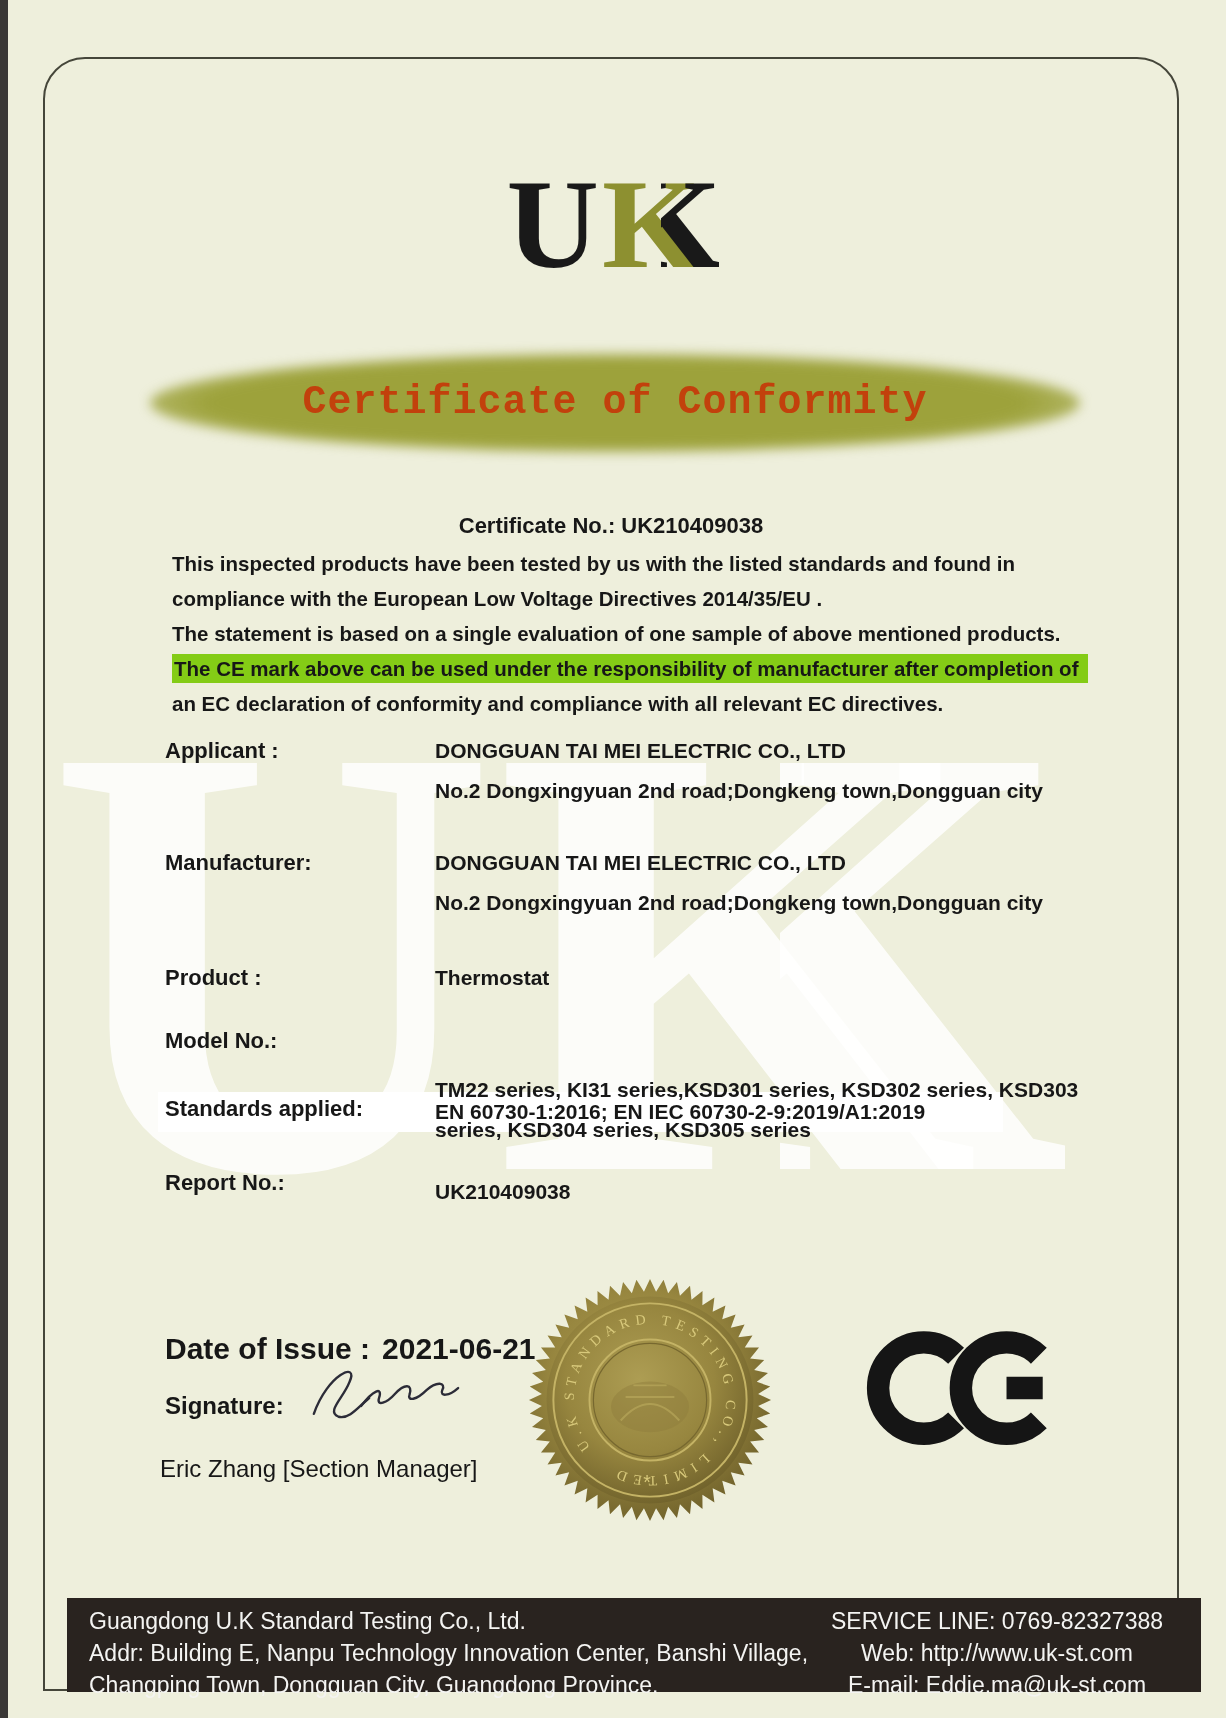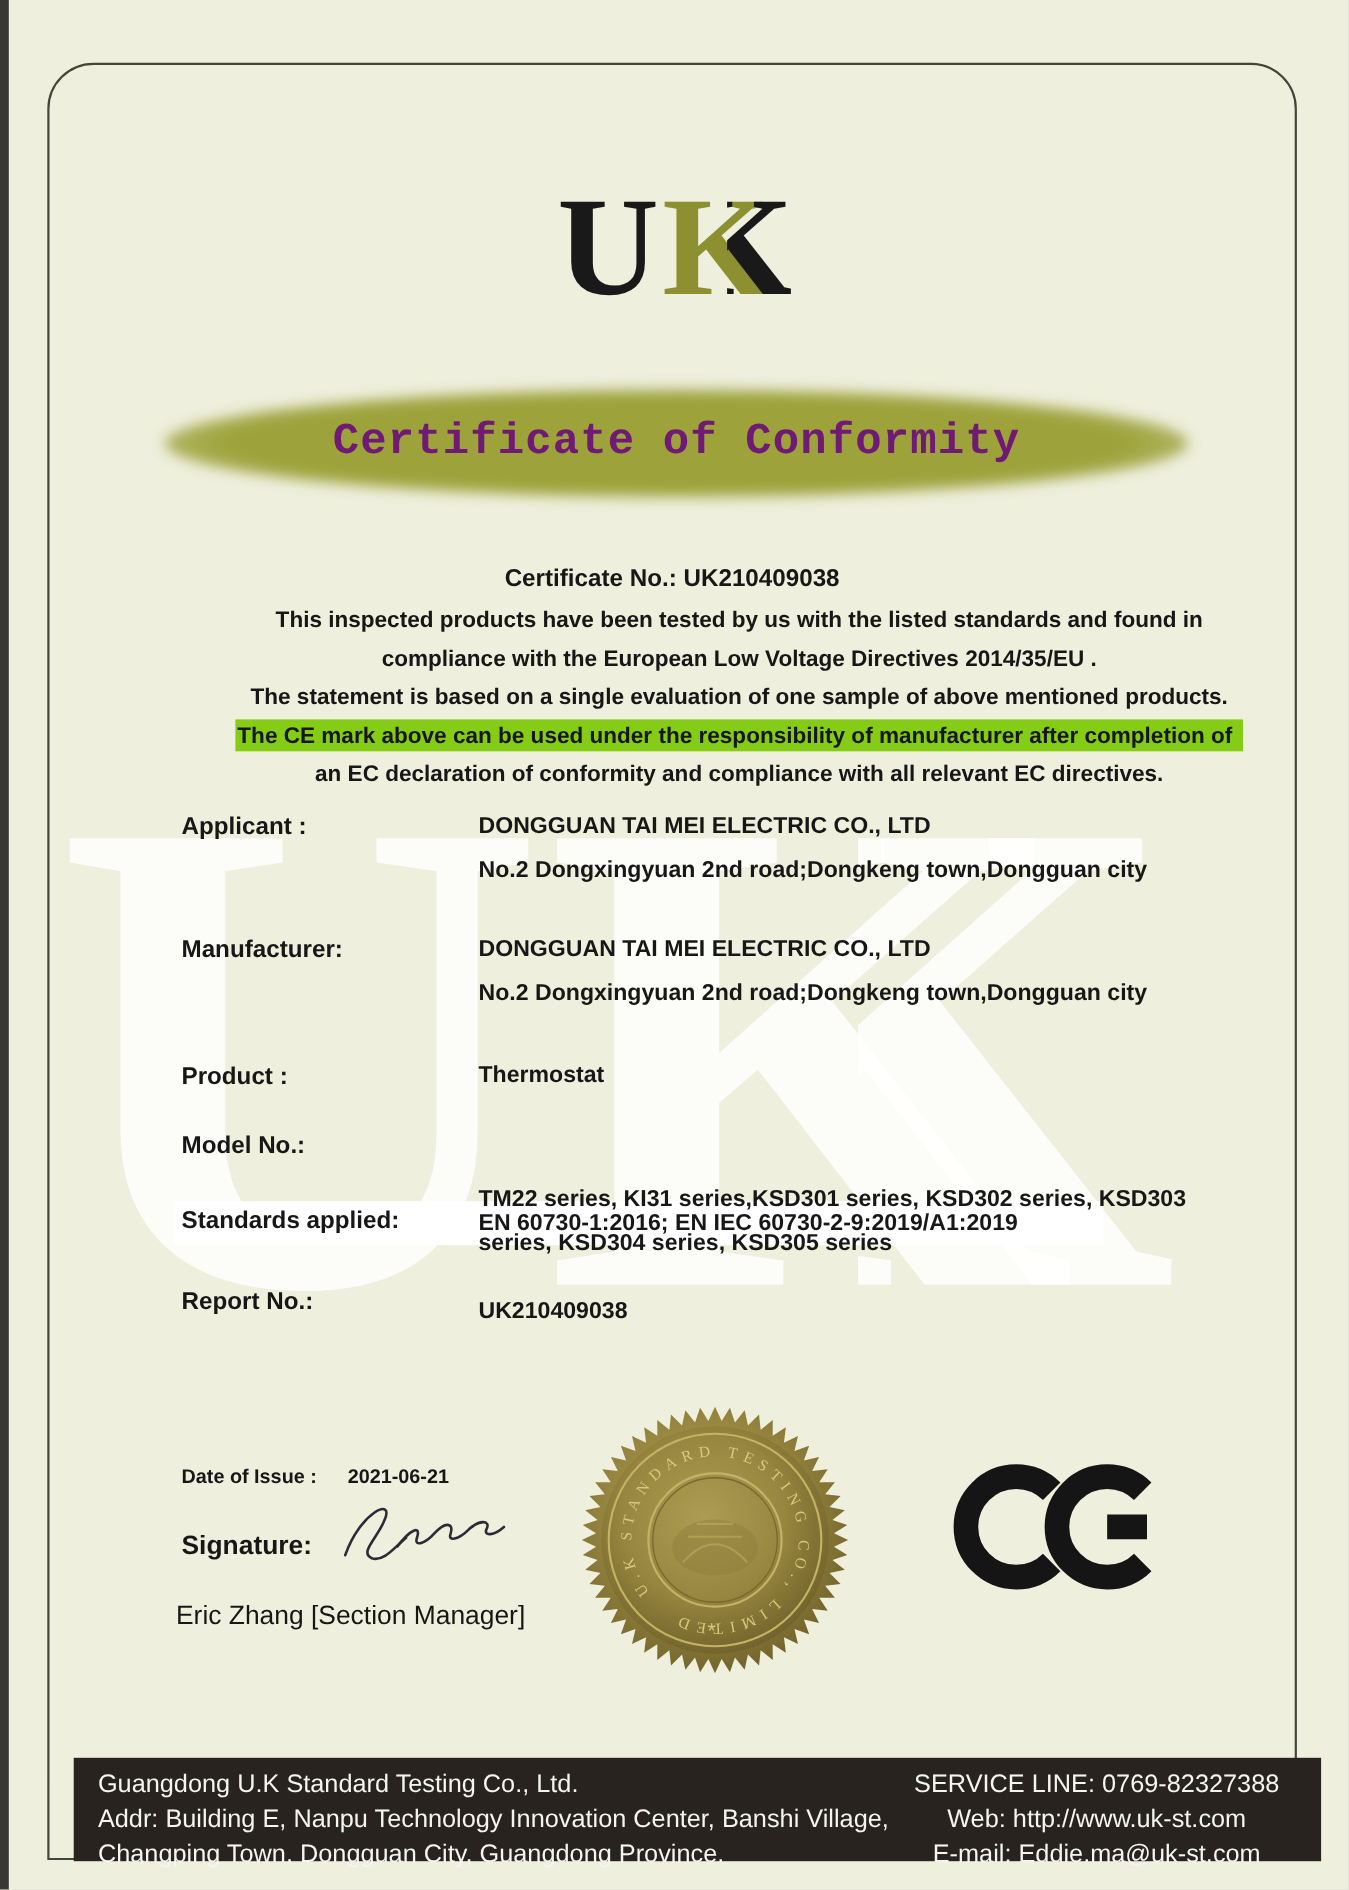--- a/index.html
+++ b/index.html
@@ -26,35 +26,35 @@
   
   .banner-bg{
     position:absolute;left:150px;top:354px;width:930px;height:98px;border-radius:50%;
     background:radial-gradient(ellipse at center,#9da23b 0%,#9da23b 62%,rgba(157,162,59,0) 100%);
     filter:blur(6px);z-index:2;
   }
   .banner-title{
     position:absolute;left:150px;top:352px;width:930px;height:100px;z-index:3;
     display:flex;align-items:center;justify-content:center;
     font-family:"Liberation Mono","DejaVu Sans Mono",monospace;font-weight:bold;
-    font-size:40px;letter-spacing:1px;color:#701a75;
+    font-size:40px;letter-spacing:1px;color:#c2410c;
   }
   
   .center-line{position:absolute;left:43px;width:1136px;text-align:center;font-weight:bold;font-size:22px;z-index:3;white-space:nowrap;}
   .h1{top:476px;} .h2{top:513px;}
   .para{position:absolute;left:172px;top:546px;width:1000px;line-height:35px;font-weight:bold;font-size:20.5px;z-index:3;}
-  .para div{white-space:nowrap;text-align:center;}
+  .para div{white-space:nowrap;}
   .hl{background:#84cc16;padding:3px 10px 3px 2px;}
   
   .frow{position:absolute;left:0;top:0;z-index:3;font-weight:bold;}
   .flabel{position:absolute;left:165px;top:0;font-size:22px;white-space:nowrap;}
   .fvalue{position:absolute;left:435px;top:0;font-size:21px;line-height:40px;white-space:nowrap;}
   .std-strip{position:absolute;left:158px;top:1092px;width:845px;height:40px;background:#ffffff;z-index:2;}
   
-  .date-row{position:absolute;left:165px;top:1332px;display:flex;gap:28px;font-weight:bold;font-size:18px;z-index:3;white-space:nowrap;}
+  .date-row{position:absolute;left:165px;top:1332px;display:flex;gap:12px;font-weight:bold;font-size:30px;z-index:3;white-space:nowrap;}
   .sig-label{position:absolute;left:165px;top:1392px;font-weight:bold;font-size:24px;z-index:3;}
   .sig-svg{position:absolute;left:300px;top:1356px;z-index:3;}
   .signatory{position:absolute;left:160px;top:1455px;font-size:24px;z-index:3;white-space:nowrap;}
   
   .seal{position:absolute;left:528px;top:1278px;width:244px;height:244px;z-index:3;}
   .ce{position:absolute;left:866px;top:1326px;width:200px;height:125px;z-index:3;}
   
   .footer{position:absolute;left:45px;top:1598px;width:1134px;height:94px;background:#29231f;z-index:5;color:#f4f4f2;font-size:23px;margin-left:22px;}
   .footer-left{position:absolute;left:22px;top:7px;line-height:32px;white-space:nowrap;}
   .footer-right{position:absolute;right:18px;top:7px;width:372px;text-align:center;line-height:32px;white-space:nowrap;}

